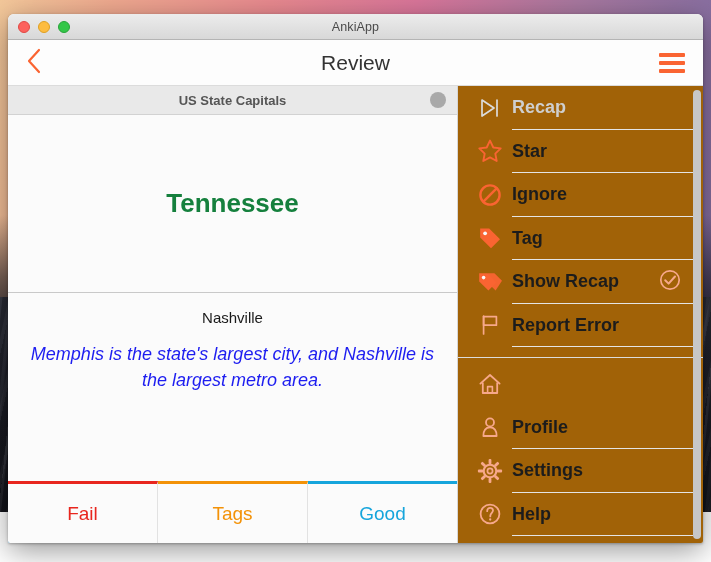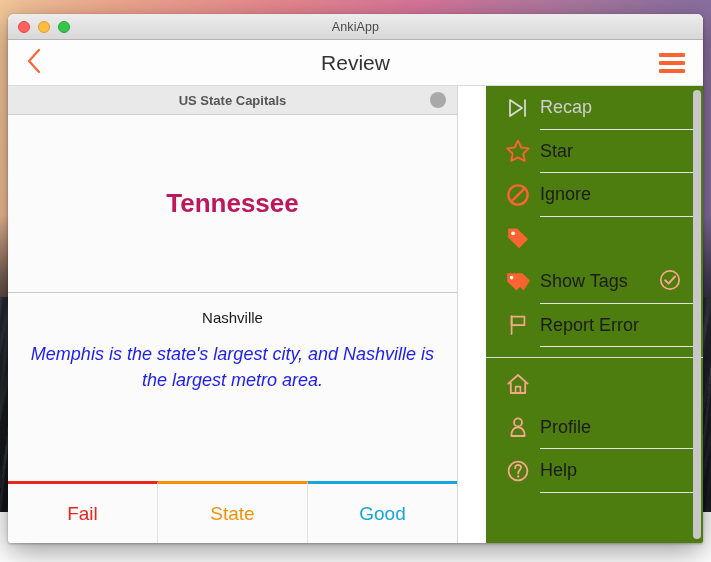--- a/index.html
+++ b/index.html
@@ -100,21 +100,21 @@
     font-size:21px; color:#333; font-weight:400;
   }
   #menu-btn {
     margin-left:auto; margin-right:18px;
     width:26px; display:flex; flex-direction:column; gap:4px;
     cursor:pointer; background:none; border:none; z-index:2;
   }
   #menu-btn span { display:block; height:4px; border-radius:1px; background:#fa6432; }
 
   
-  #body { flex:1; display:flex; min-height:0;gap:28px; }
+  #body { flex:1; display:flex; min-height:0; }
 
   
   #card-pane {
     width:450px; flex:0 0 450px;
     display:flex; flex-direction:column;
     background:#fbfbfb;
     border-right:1px solid #d6d6d6;
   }
   #deck-bar {
     height:29px; flex:0 0 29px;
@@ -132,21 +132,21 @@
     background:#a9a9a9; z-index:2;
   }
 
   #card-body { flex:1; display:flex; flex-direction:column; min-height:0; }
   #card-question {
     flex:0 0 178px;
     display:flex; align-items:center; justify-content:center;
     border-bottom:1px solid #c9c9c9;
     padding:0 16px;
   }
-  #question-text { font-size:26px; font-weight:bold; color:#be185d; text-align:center; }
+  #question-text { font-size:26px; font-weight:bold; color:#15803d; text-align:center; }
 
   #card-answer { flex:1; padding:16px 14px 0; text-align:center; }
   #answer-text { font-size:15px; color:#1a1a1a; line-height:1.2; }
   #answer-note {
     margin-top:14px;
     font-size:18px; font-style:italic; color:#1d1df0;
     line-height:1.45; padding:0 8px;
   }
 
   
@@ -158,23 +158,24 @@
     background:#fbfbfb; border:none;
     border-right:1px solid #e2e2e2;
     border-top:3px solid transparent;
     font-family:"Liberation Sans", sans-serif;
   }
   .grade:last-child { border-right:none; }
 
   
   #menu-pane {
     flex:1; position:relative;
-    background:#4d7c0f;
+    background:#a16207;
     display:flex; flex-direction:column;
     overflow:hidden;
+    font-weight:bold;
   }
   .menu-group { padding:0; }
   .menu-group.second { border-top:1px solid #dcdcdc; margin-top:10px; padding-top:4px; }
 
   .menu-item {
     display:flex; align-items:center;
     height:43.5px;
     padding-left:10px; padding-right:10px;
     cursor:pointer;
     position:relative;
@@ -251,21 +252,21 @@
             <div id="question-text">Tennessee</div>
           </div>
           <div id="card-answer">
             <div id="answer-text">Nashville</div>
             <div id="answer-note">Memphis is the state's largest city, and Nashville is the largest metro area.</div>
           </div>
         </div>
 
         <div id="grades">
             <button class="grade" style="color: rgb(232, 38, 30); border-top-color: rgb(232, 38, 30);">Fail</button>
-            <button class="grade" style="color: rgb(243, 146, 8); border-top-color: rgb(243, 146, 8);">State</button>
+            <button class="grade" style="color: rgb(243, 146, 8); border-top-color: rgb(243, 146, 8);">Tags</button>
             <button class="grade" style="color: rgb(22, 165, 220); border-top-color: rgb(22, 165, 220);">Good</button>
           </div>
       </div>
 
       <div id="menu-pane">
         <div class="menu-group first">
             <div class="menu-item disabled">
               <div class="mi-icon">
                 <svg width="26" height="26" viewBox="0 0 26 26">
                   <path d="M5 5 L17 13 L5 21 Z" fill="none" stroke="#DCDCDC" stroke-width="1.7" stroke-linejoin="round"></path>
@@ -291,30 +292,31 @@
               </div>
               <div class="mi-label">Ignore</div>
             </div>
             <div class="menu-item">
               <div class="mi-icon">
                 <svg width="26" height="26" viewBox="0 0 26 26">
                   <path d="M3.2 3.4 L12.2 3.4 L23 14.2 L14 23.2 L3.2 12.4 Z" fill="#FA6432"></path>
                   <circle cx="8.1" cy="8.3" r="1.9" fill="#F8F8F8"></circle>
                 </svg>
               </div>
+              <div class="mi-label">Tag</div>
             </div>
             <div class="menu-item">
               <div class="mi-icon">
                 <svg width="26" height="26" viewBox="0 0 26 26">
                   <path d="M10.4 4.2 L17.4 4.2 L25 11.8 L18.6 21.4 L9.4 12.6 Z" fill="#FA6432" opacity="0.95"></path>
                   <path d="M2.2 4.2 L10.2 4.2 L19.4 13.4 L11.4 21.6 L2.2 12.4 Z" fill="#FA6432"></path>
                   <circle cx="6.6" cy="8.6" r="1.8" fill="#F8F8F8"></circle>
                 </svg>
               </div>
-              <div class="mi-label">Show Tags</div>
+              <div class="mi-label">Show Recap</div>
               <div class="mi-check"><svg width="26" height="26" viewBox="0 0 26 26">
                   <circle cx="13" cy="13" r="9.2" fill="none" stroke="#F7A88B" stroke-width="1.7"></circle>
                   <polyline points="8.2,13.2 11.6,16.6 18,9.5" fill="none" stroke="#F7A88B" stroke-width="2" stroke-linecap="round" stroke-linejoin="round"></polyline>
                 </svg></div>
             </div>
             <div class="menu-item">
               <div class="mi-icon">
                 <svg width="26" height="26" viewBox="0 0 26 26">
                   <line x1="6.6" y1="4.2" x2="6.6" y2="22" stroke="#F7A88B" stroke-width="1.7" stroke-linecap="round"></line>
                   <path d="M6.6 4.6 H19.4 V13.2 H6.6 Z" fill="none" stroke="#F7A88B" stroke-width="1.7" stroke-linejoin="round"></path>
@@ -338,20 +340,37 @@
                 <svg width="26" height="26" viewBox="0 0 26 26">
                   <circle cx="13" cy="8.4" r="4" fill="none" stroke="#F7A88B" stroke-width="1.8"></circle>
                   <path d="M6.4 22 C6.4 16.2 9.2 13.4 13 13.4 C16.8 13.4 19.6 16.2 19.6 22 Z" fill="none" stroke="#F7A88B" stroke-width="1.8" stroke-linejoin="round"></path>
                 </svg>
               </div>
               <div class="mi-label">Profile</div>
             </div>
             <div class="menu-item">
               <div class="mi-icon">
                 <svg width="26" height="26" viewBox="0 0 26 26">
+                  <rect x="11.6" y="0.9" width="2.8" height="5.4" rx="1" fill="#F7A88B" transform="rotate(0 13 13)"></rect>
+                  <rect x="11.6" y="0.9" width="2.8" height="5.4" rx="1" fill="#F7A88B" transform="rotate(45 13 13)"></rect>
+                  <rect x="11.6" y="0.9" width="2.8" height="5.4" rx="1" fill="#F7A88B" transform="rotate(90 13 13)"></rect>
+                  <rect x="11.6" y="0.9" width="2.8" height="5.4" rx="1" fill="#F7A88B" transform="rotate(135 13 13)"></rect>
+                  <rect x="11.6" y="0.9" width="2.8" height="5.4" rx="1" fill="#F7A88B" transform="rotate(180 13 13)"></rect>
+                  <rect x="11.6" y="0.9" width="2.8" height="5.4" rx="1" fill="#F7A88B" transform="rotate(225 13 13)"></rect>
+                  <rect x="11.6" y="0.9" width="2.8" height="5.4" rx="1" fill="#F7A88B" transform="rotate(270 13 13)"></rect>
+                  <rect x="11.6" y="0.9" width="2.8" height="5.4" rx="1" fill="#F7A88B" transform="rotate(315 13 13)"></rect>
+                  <circle cx="13" cy="13" r="6.3" fill="none" stroke="#F7A88B" stroke-width="2.1"></circle>
+                  <circle cx="13" cy="13" r="2.6" fill="none" stroke="#F7A88B" stroke-width="1.7"></circle>
+                </svg>
+              </div>
+              <div class="mi-label">Settings</div>
+            </div>
+            <div class="menu-item">
+              <div class="mi-icon">
+                <svg width="26" height="26" viewBox="0 0 26 26">
                   <circle cx="13" cy="13" r="9.4" fill="none" stroke="#F7A88B" stroke-width="1.8"></circle>
                   <path d="M10.2 10.2 C10.2 7.9 11.6 6.9 13.1 6.9 C14.8 6.9 16 8 16 9.6 C16 11.6 13.3 12.1 13.3 14.8 V15.4" fill="none" stroke="#F7A88B" stroke-width="1.8" stroke-linecap="round"></path>
                   <circle cx="13.2" cy="18.5" r="1.15" fill="#F7A88B"></circle>
                 </svg>
               </div>
               <div class="mi-label">Help</div>
             </div>
           </div>
         <div id="menu-scrollbar">
           <div id="menu-scroll-thumb"></div>

